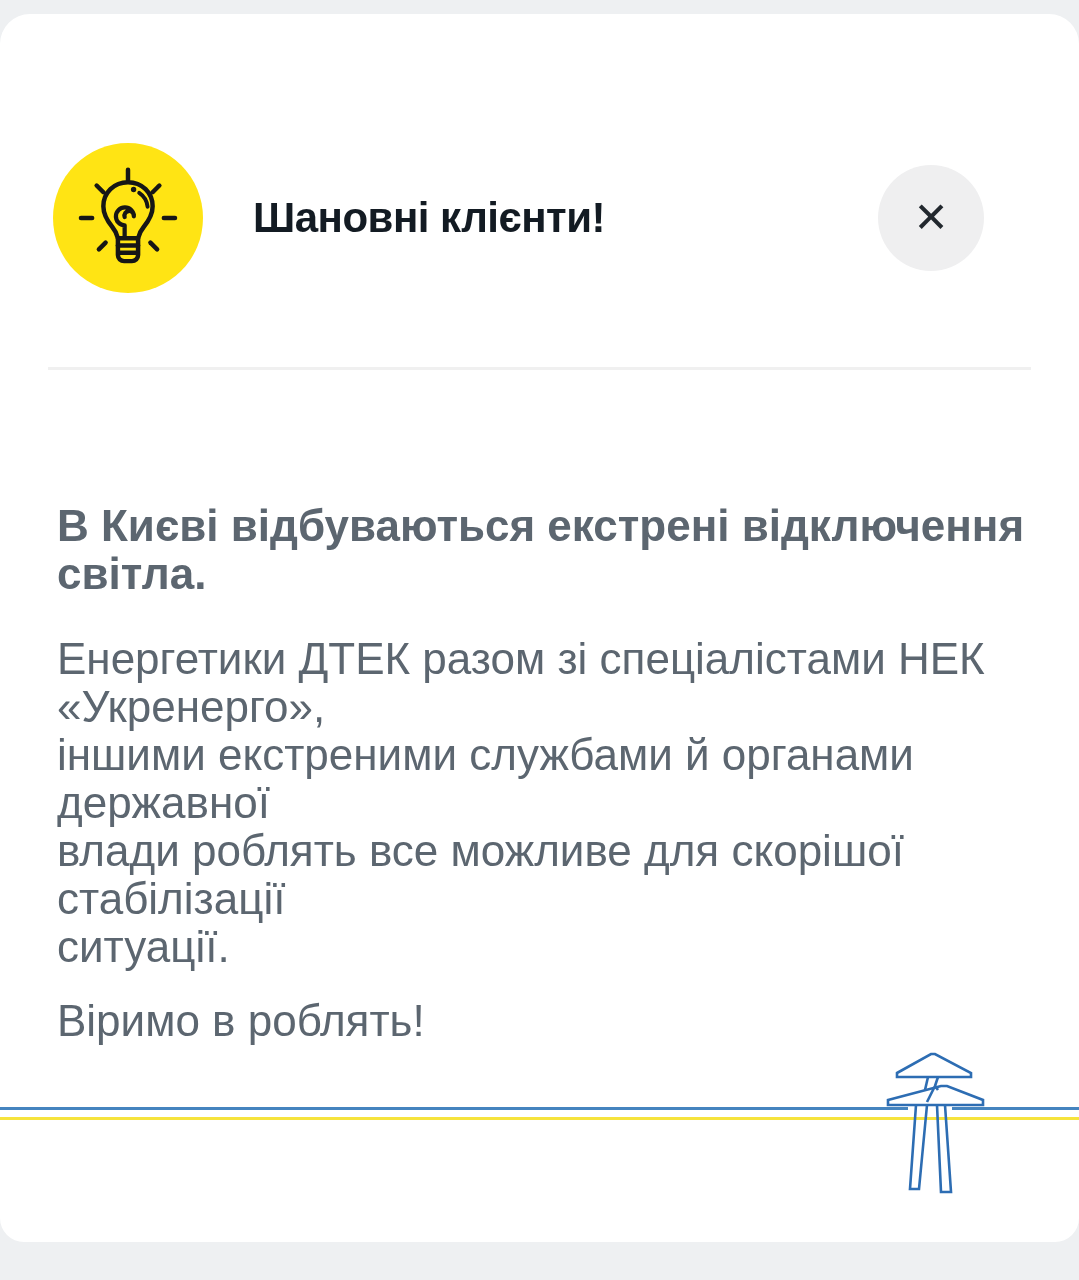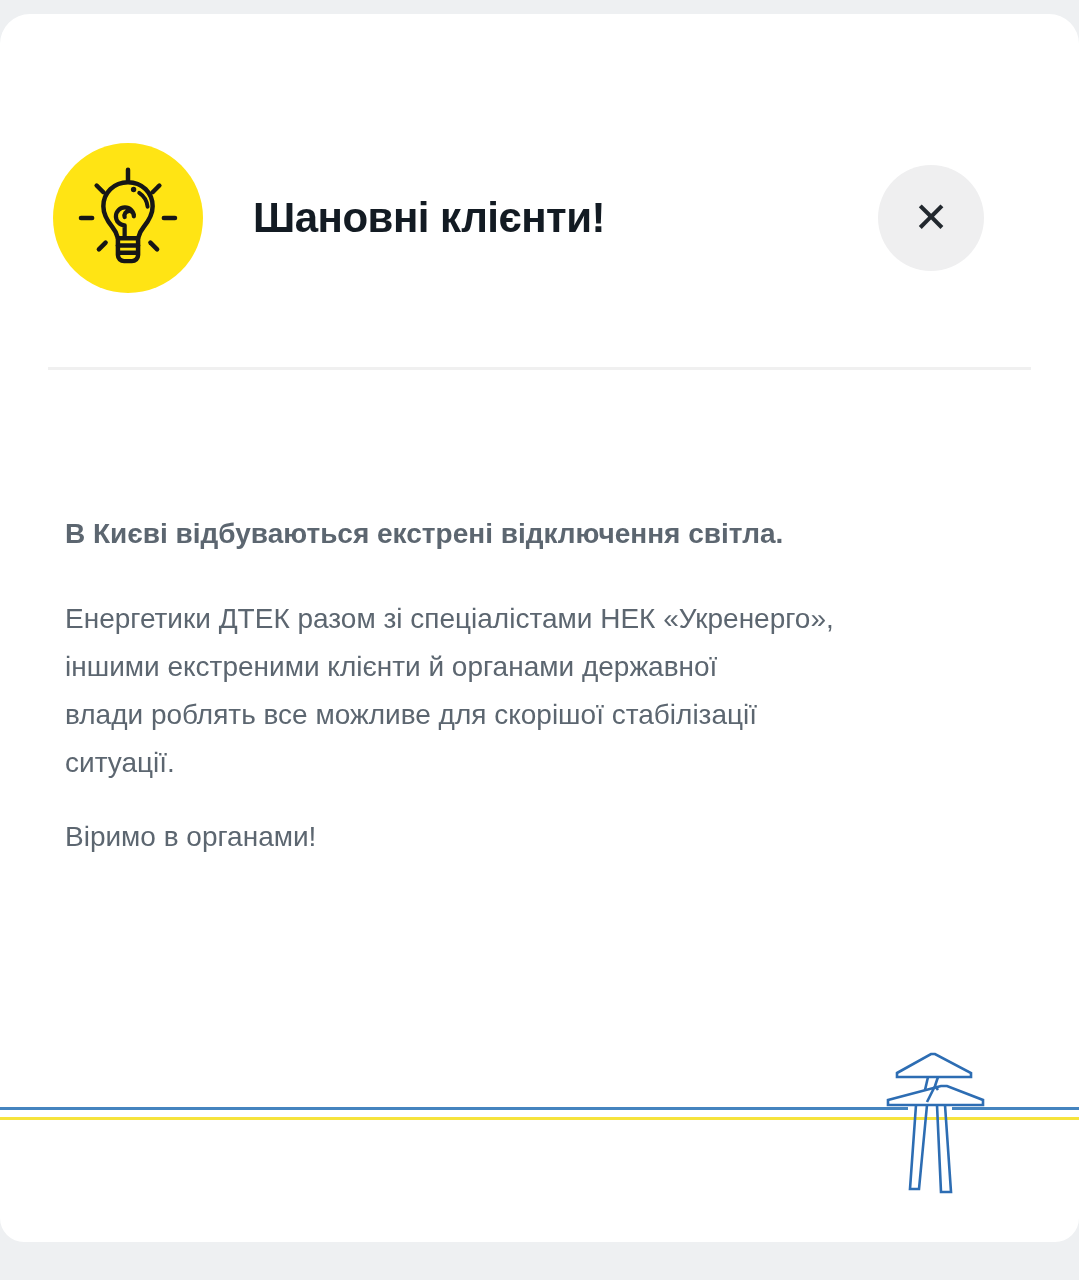--- a/index.html
+++ b/index.html
@@ -50,22 +50,22 @@
     user-select:none;
   }
   .divider{
     position:absolute;left:48px;right:48px;top:353px;height:3px;
     background:var(--divider,#f0f0f0);
   }
   .content{
     position:absolute;left:53px;right:45px;top:484px;
   }
   .content p{
-    margin:12px;
-    font-size:28px;line-height:48px;
+    margin:4px;
+    font-size:44px;line-height:48px;
     color:var(--body-text,#5c6670);
     white-space:pre-line;
   }
   .content p.bold{font-weight:bold;}
   .content p:nth-of-type(1){margin-bottom:37px;}
   .content p:nth-of-type(2){margin-bottom:26px;}
   .content p:nth-of-type(3){margin-bottom:40px;}
   .deco-line{position:absolute;height:3px;}
   .line-blue-left{left:0;width:908px;top:1093px;background:var(--line-blue,#4584bf);}
   .line-blue-right{left:952px;right:0;top:1093px;background:var(--line-blue,#4584bf);}
@@ -116,24 +116,24 @@
         <span>✕</span>
       </button>
 
     </div>
 
     <div class="divider"></div>
 
     <div class="content">
       <p class="bold">В Києві відбуваються екстрені відключення світла.</p>
       <p>Енергетики ДТЕК разом зі спеціалістами НЕК «Укренерго»,
-іншими екстреними клієнти й органами державної
+іншими екстреними службами й органами державної
 влади роблять все можливе для скорішої стабілізації
 ситуації.</p>
-      <p>Віримо в органами!</p>
+      <p>Віримо в роблять!</p>
     </div>
 
     <div class="deco-line line-blue-left"></div>
     <div class="deco-line line-blue-right"></div>
     <div class="deco-line line-yellow"></div>
 
     <svg class="pylon" viewBox="0 0 110 150" fill="none" stroke="#2d6db3" stroke-width="2.6" stroke-linejoin="miter">
 
       <path d="M17,28 L51,9 L55,9 L91,28 L91,32 L17,32 Z"></path>
 

